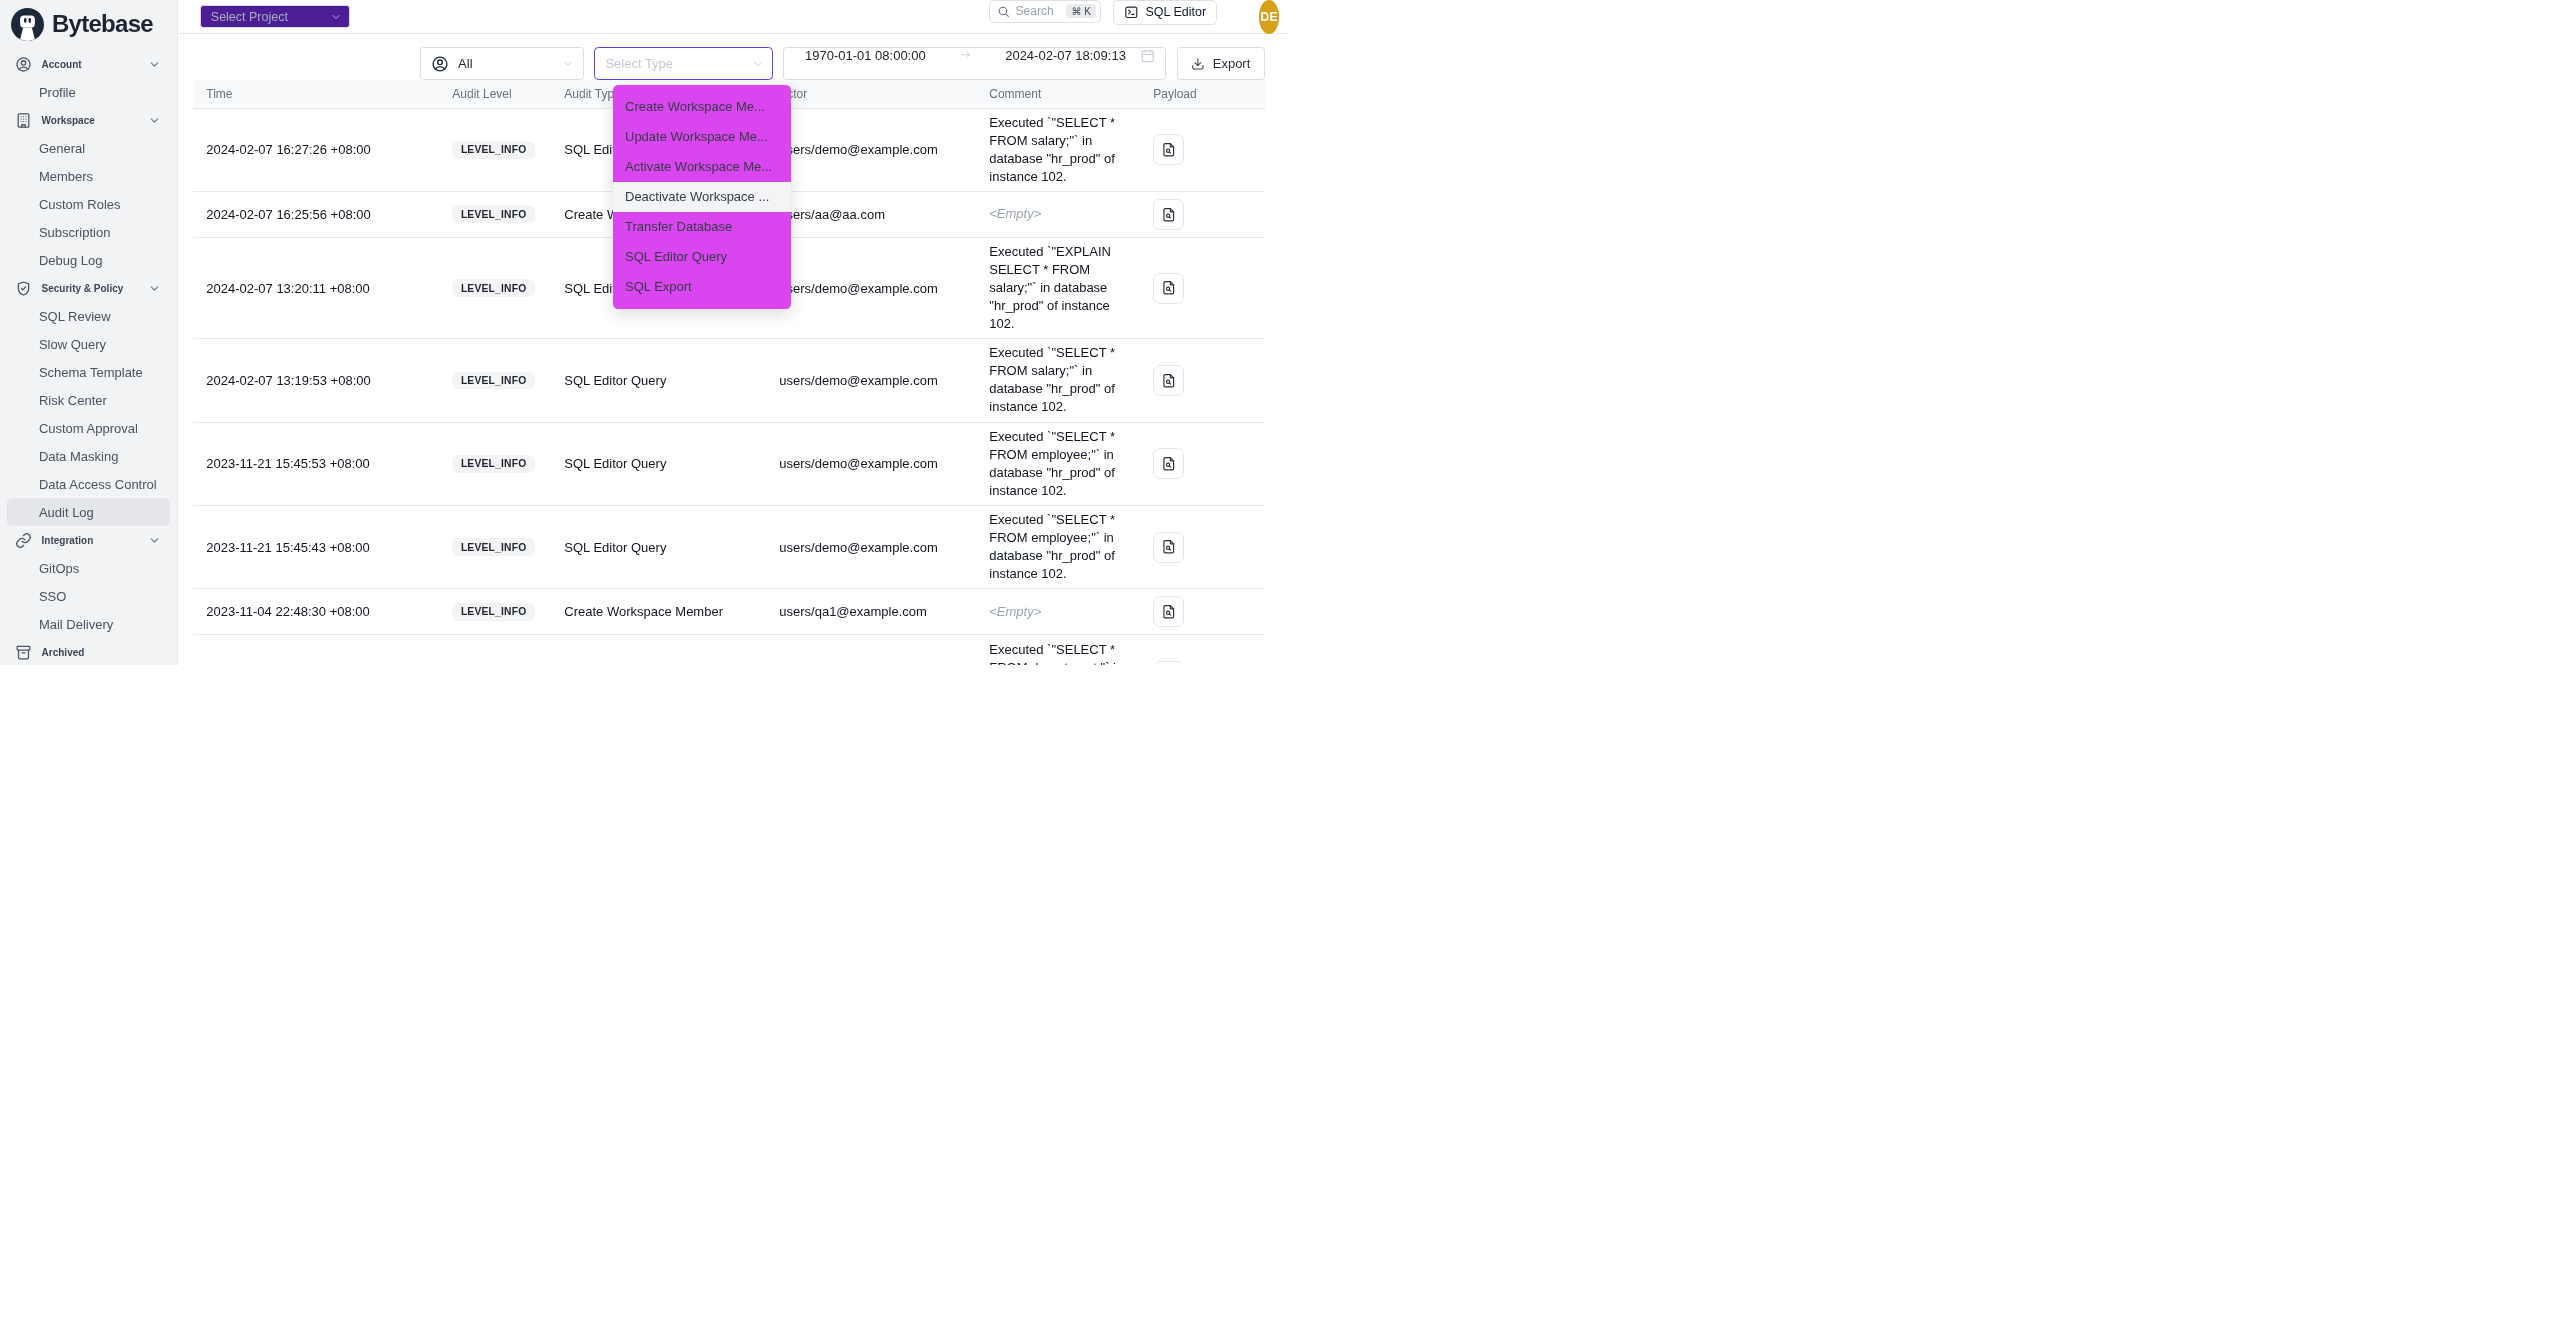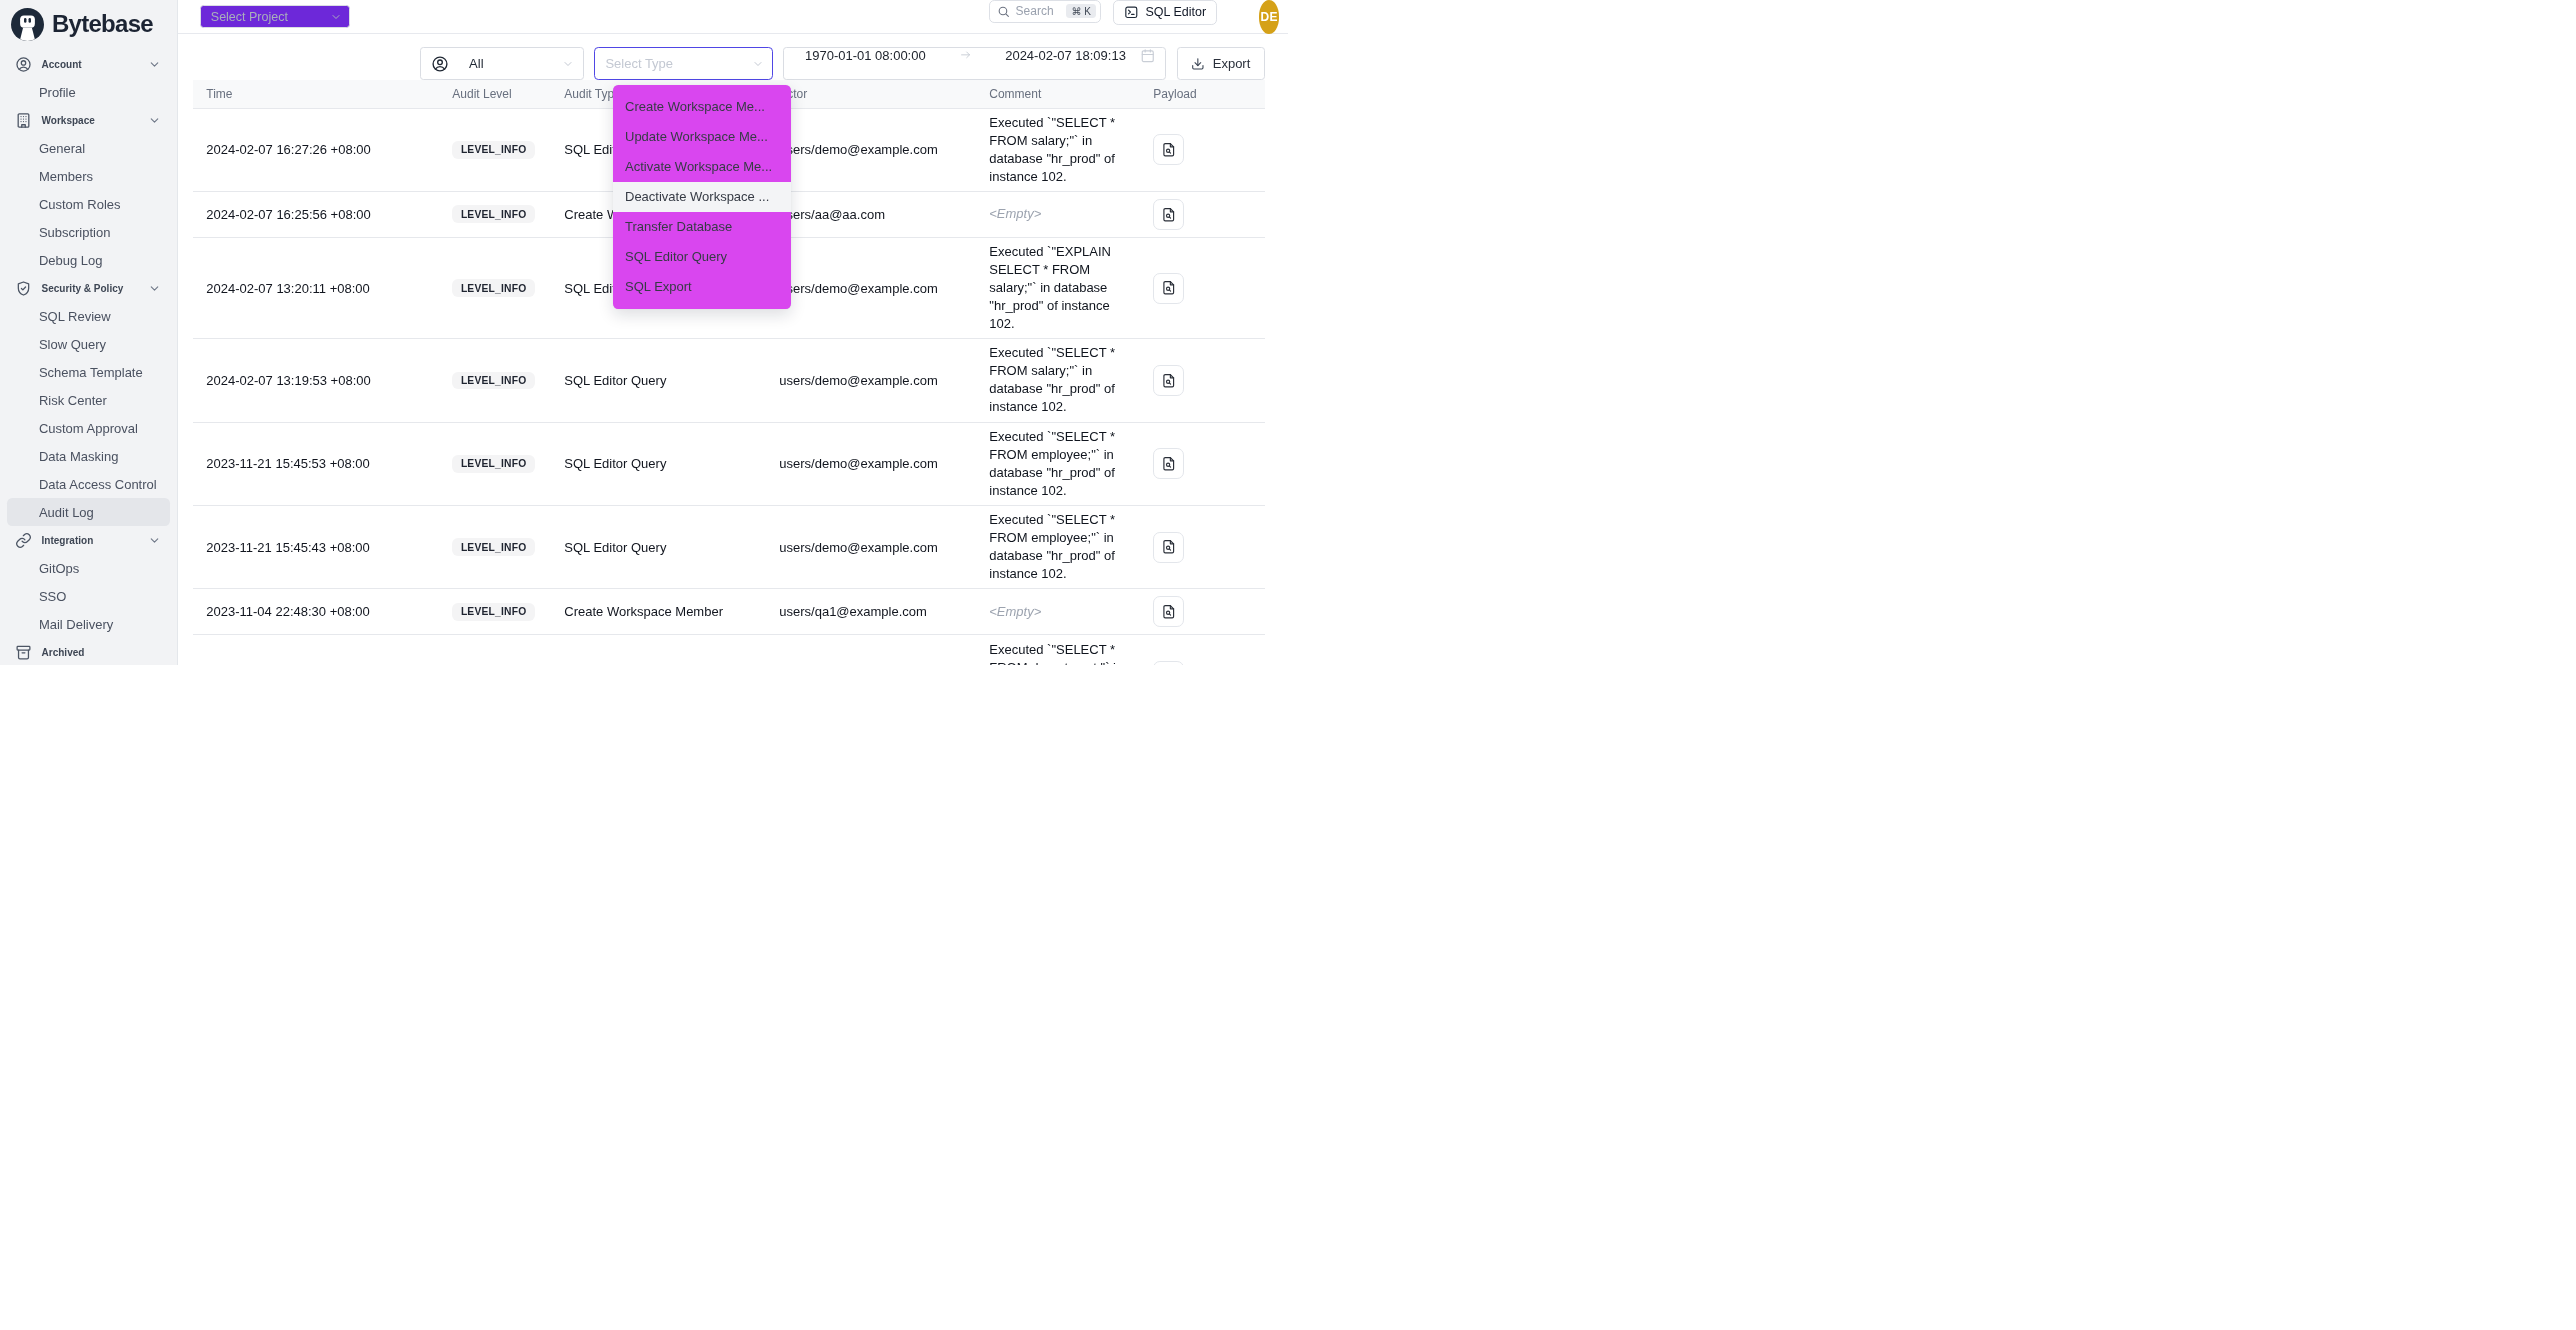--- a/index.html
+++ b/index.html
@@ -23,36 +23,36 @@
   .nav-item.section{padding-left:7.7px;gap:10px;font-weight:600;color:#3E4654;font-size:10px}
   .nav-item.sub{padding-left:32px;color:#4A5160;font-size:13px}
   .nav-item.active{background:var(--active-bg)}
   .nav-icon{width:17px;height:17px;color:#4C5564}
   .nav-chevron{margin-left:auto;margin-right:9.5px;width:13px;height:13px;color:#6F7787}
   .nav-label{white-space:nowrap}
 
   
   .main{flex:1;display:flex;flex-direction:column;min-width:0}
   .topbar{height:34px;min-height:34px;border-bottom:0.9px solid #E7E9EE;display:flex;align-items:center;padding:0 8.6px 0 22.3px;box-sizing:border-box}
-  .project-select{width:150px;height:23px;box-sizing:border-box;border:0.9px solid #DADDE3;border-radius:3.4px;background:#6d28d9;display:flex;align-items:center;padding:0 6.9px 0 9.5px;color:#A9AFBB;font-size:12.5px;cursor:pointer}
+  .project-select{width:150px;height:23px;box-sizing:border-box;border:0.9px solid #DADDE3;border-radius:3.4px;background:#4c1d95;display:flex;align-items:center;padding:0 6.9px 0 9.5px;color:#A9AFBB;font-size:12.5px;cursor:pointer}
   .project-select .chev{width:12px;height:12px;margin-left:auto;color:#A9AFBB}
   .topbar-right{margin-left:auto;display:flex;align-items:flex-start;gap:11.2px}
   .search-box{width:112px;height:23px;box-sizing:border-box;border:0.9px solid #DDE0E6;border-radius:5.2px;background:#fff;display:flex;align-items:center;gap:5.2px;padding:0 4.3px 0 6.9px;color:#9AA1AE;font-size:12px;cursor:text}
   .search-icn{width:13px;height:13px;color:#6B7280}
   .kbd{margin-left:auto;background:#E9EBEF;border-radius:3.4px;padding:1.7px 5.2px;font-size:10px;color:#3F4754;white-space:nowrap}
   .sql-editor-btn{height:25px;border:0.9px solid #DDE0E6;border-radius:5.2px;background:#fff;display:flex;align-items:center;gap:6.9px;padding:0 10.3px;font-size:12.5px;font-weight:500;color:#111827;font-family:inherit;cursor:pointer}
   .term-icn{width:14.6px;height:14.6px;color:#1F2937}
   .gear{width:19px;height:19px;color:#1F2937;cursor:pointer}
   .avatar{width:20.6px;height:34px;border-radius:50%;background:var(--avatar-bg);color:#fff;font-size:12px;font-weight:700;display:flex;align-items:center;justify-content:center;letter-spacing:0.3px;cursor:pointer}
 
   
   .content{flex:1;padding:13px 23px 0 14.6px;box-sizing:border-box;min-width:0}
   .filter-row{display:flex;justify-content:flex-end;gap:10.3px;height:33px}
   .select{height:33px;box-sizing:border-box;border:0.9px solid #DADDE3;border-radius:3.4px;background:#fff;display:flex;align-items:center;cursor:pointer}
-  .actor-select{width:164px;padding:0 8.6px 0 10.3px;gap:20px;font-size:13px;color:#1F2733}
+  .actor-select{width:164px;padding:0 8.6px 0 10.3px;gap:9px;font-size:13px;color:#1F2733}
   .sel-icn{width:18px;height:18px;color:#1F2733}
   .chev{width:12px;height:12px;margin-left:auto;color:#C3C8D2}
   .type-select{width:179px;border:1.7px solid var(--accent);border-radius:4.3px;padding:0 7.7px 0 10.3px;font-size:13px;color:#C3C8D2}
   .date-range{width:383px;height:33px;box-sizing:border-box;border:0.9px solid #DADDE3;border-radius:3.4px;background:#fff;display:flex;align-items:flex-start;padding:0 10.3px 0 20.6px;font-size:13px;color:#21262F}
   .dr-arrow{flex:1;display:flex;justify-content:center;color:#C6CBD3}
   .arrow-icn{width:13.7px;height:13.7px}
   .cal-icn{width:15.5px;height:15.5px;margin-left:13.7px;color:#C9CED6}
   .export-btn{height:33px;border:0.9px solid #DADDE3;border-radius:3.4px;background:#fff;display:flex;align-items:center;gap:7.7px;padding:0 13.7px;font-size:13px;color:#2B313C;font-family:inherit;cursor:pointer}
   .dl-icn{width:13.7px;height:13.7px;color:#374151}
 

